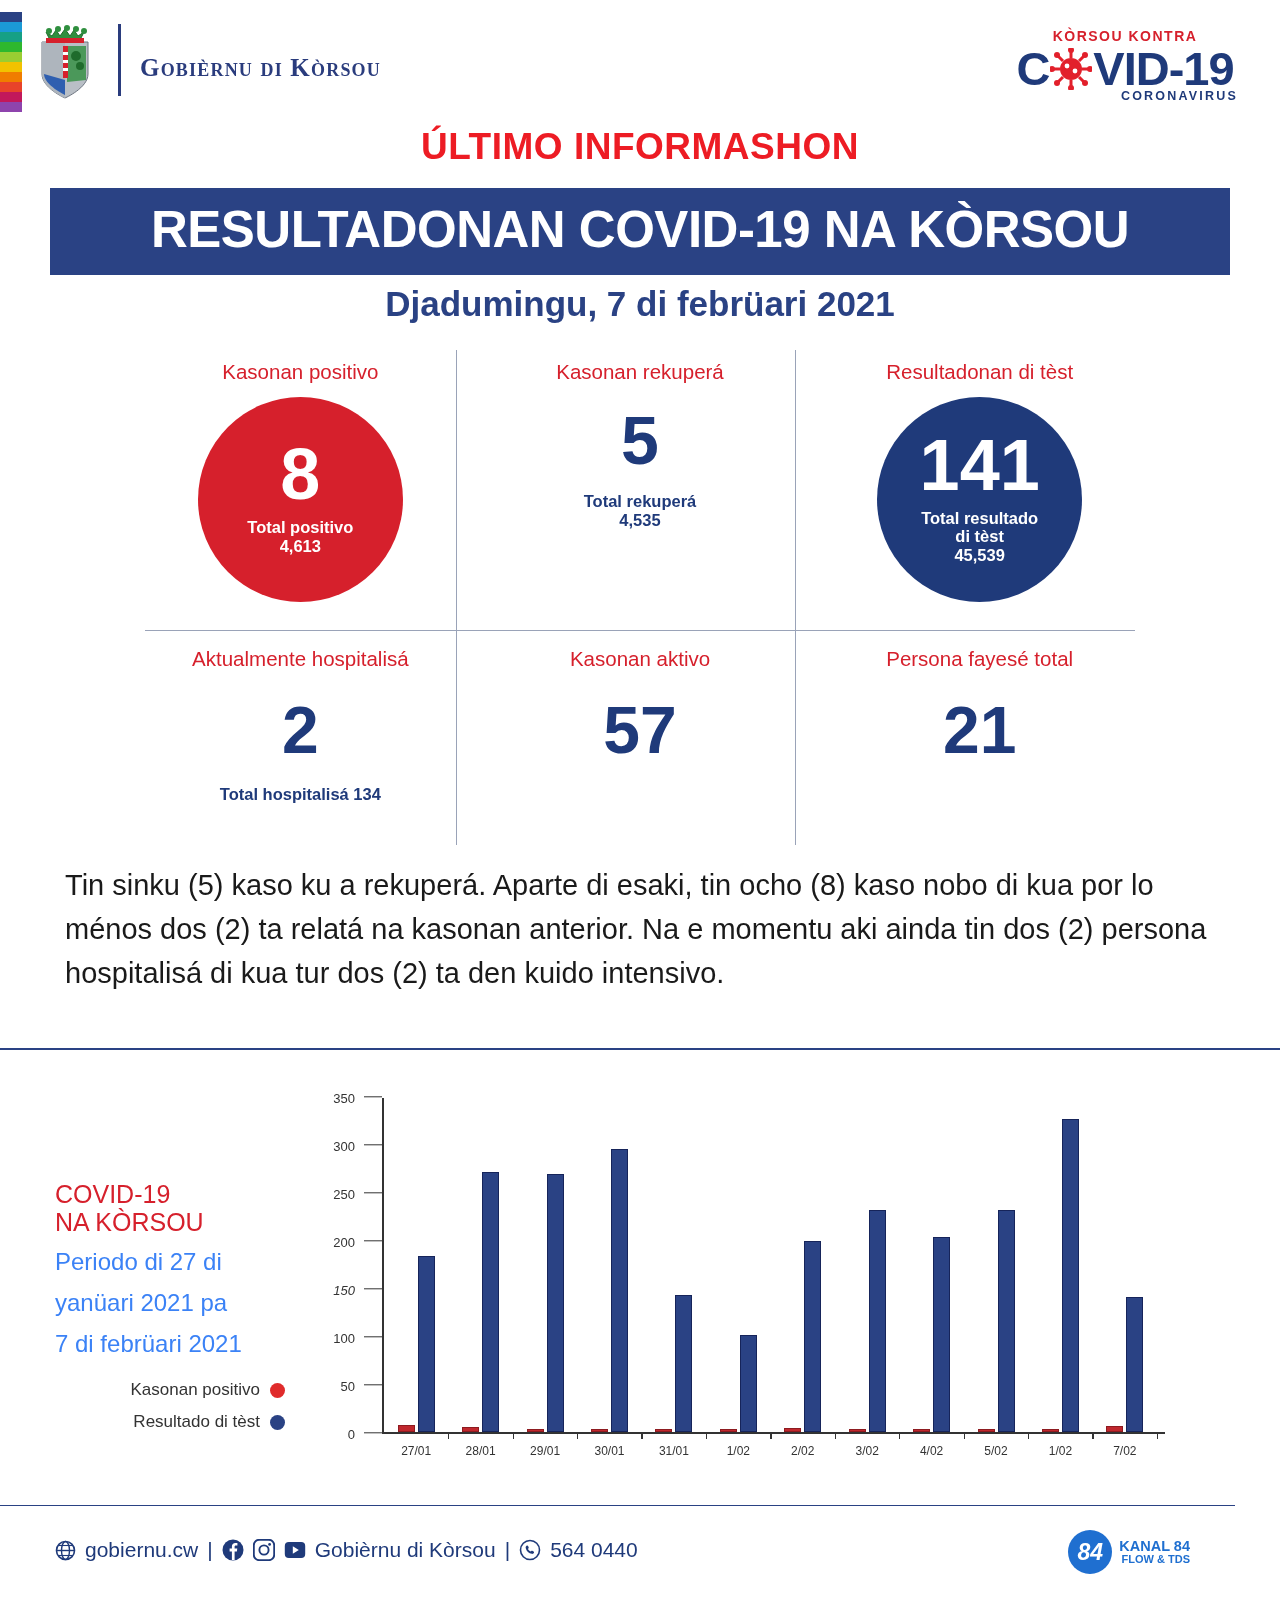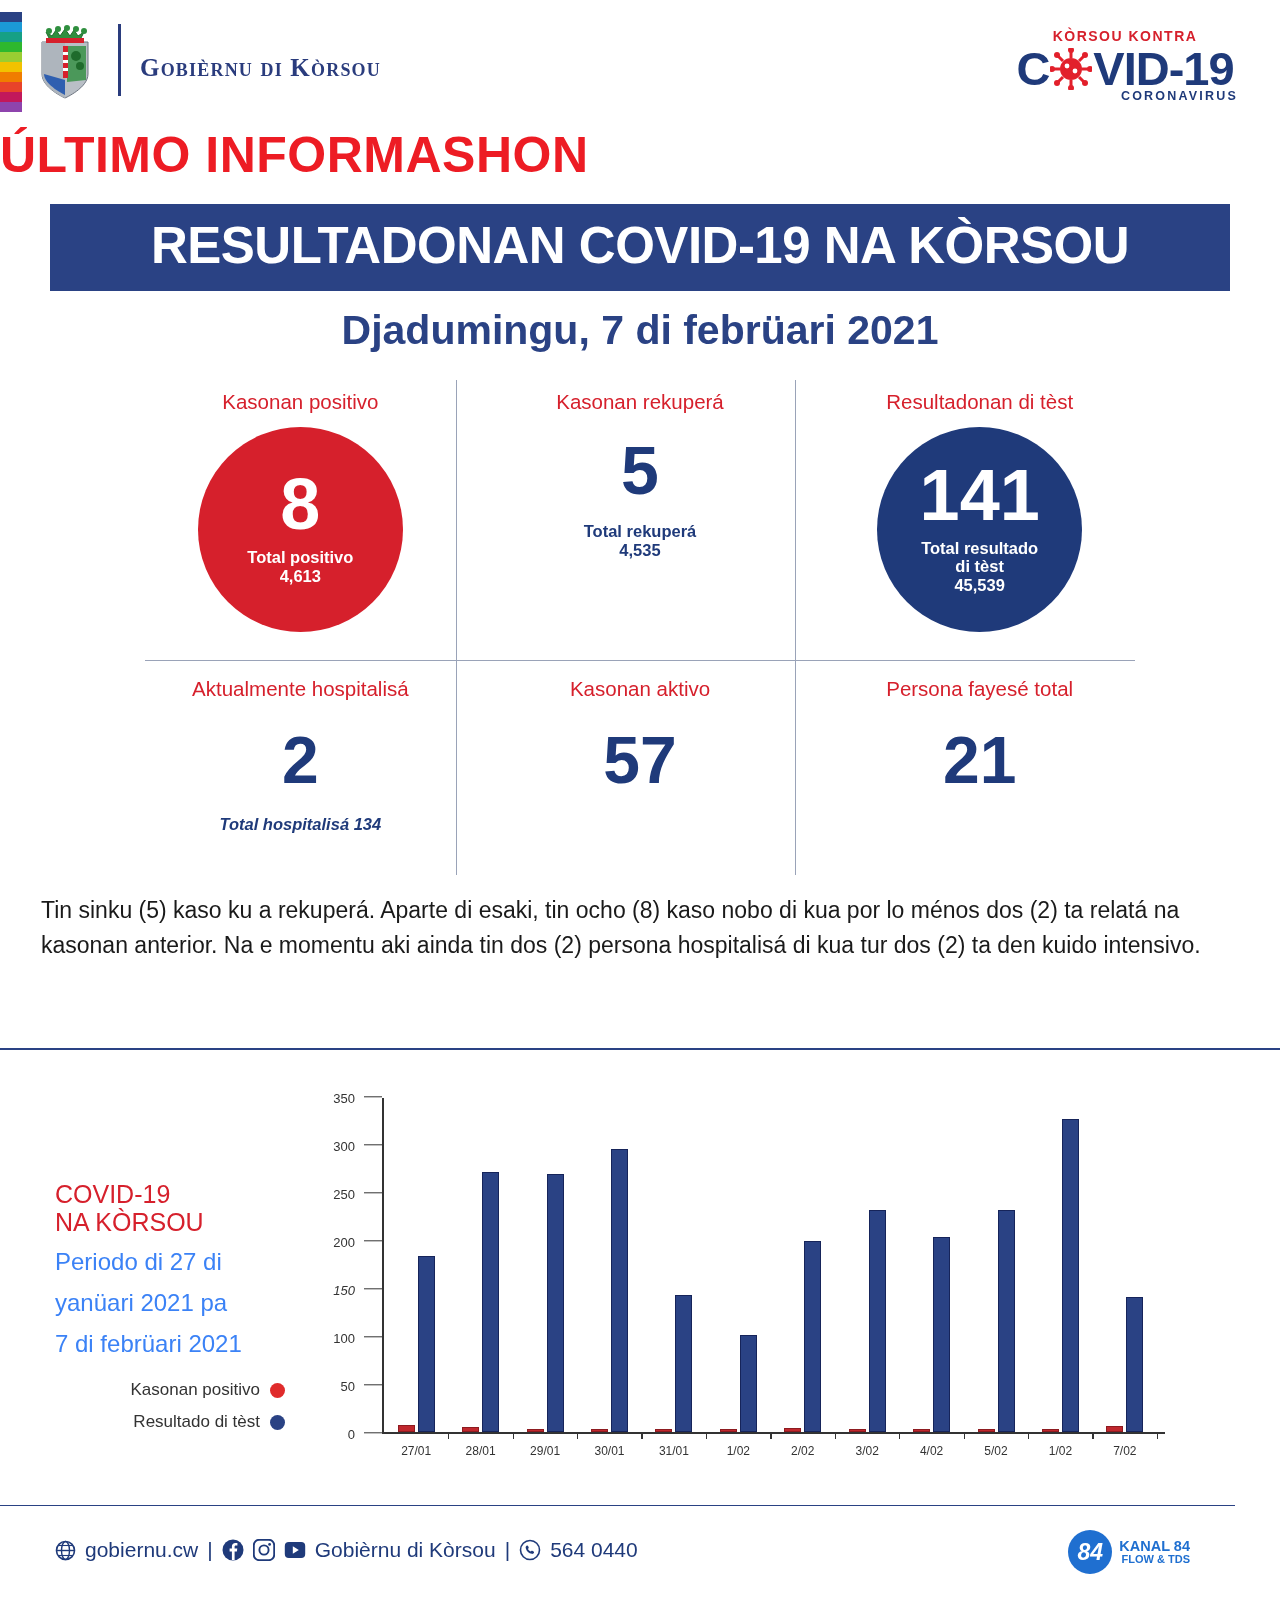--- a/index.html
+++ b/index.html
@@ -25,27 +25,27 @@
     font-variant:small-caps; font-weight:bold;
     font-size:25px; letter-spacing:1.2px; color:#2a3c7d;
   }
   .covid-logo { position:absolute; right:40px; top:28px; width:230px; text-align:center; }
   .covid-logo .kontra { color:#d6202c; font-weight:bold; font-size:14px; letter-spacing:1.5px; }
   .covid-logo .cv { display:flex; align-items:center; justify-content:center; gap:1px; margin-top:1px; }
   .covid-logo .cv span { font-size:47px; font-weight:bold; color:#1f3a7a; letter-spacing:-1px; line-height:1; }
   .covid-logo .corona { color:#1f3a7a; font-weight:bold; font-size:12.5px; letter-spacing:2.2px; text-align:right; margin-top:-3px; padding-right:2px; }
 
   
-  .ultimo { color:#ed1c24; font-size:50px; font-weight:bold; letter-spacing:0.5px; margin-top:6px; }
+  .ultimo { text-align:center; color:#ed1c24; font-size:37px; font-weight:bold; letter-spacing:0.5px; margin-top:6px; }
   .banner {
     margin:20px 50px 0 50px; background:#2a4284; color:#fff;
     text-align:center; font-size:51px; font-weight:bold;
     padding:12px 0 16px 0; letter-spacing:-0.5px;
   }
-  .datesub { text-align:center; color:#2a4284; font-size:41px; font-weight:bold; margin-top:16px; }
+  .datesub { text-align:center; color:#2a4284; font-size:35px; font-weight:bold; margin-top:9px; }
 
   
   .stats { margin:26px 145px 0 145px; }
   .srow { display:flex; }
   .scell { flex:1; text-align:center; position:relative; padding-top:10px; }
   .scell.sep { border-left:1.5px solid #9aa3b8;padding-left:28px; }
   .srow2 .scell { border-top:1.5px solid #9aa3b8; padding-top:16px; height:215px; }
   .slabel { color:#d6202c; font-size:20.5px; }
   .srow1 .scell { height:280px; }
   .circle {
@@ -54,25 +54,25 @@
     display:flex; flex-direction:column; align-items:center; justify-content:center;
   }
   .circle.red { background:#d6202c; }
   .circle.blue { background:#1f3a7a; }
   .circle .big { font-size:72px; font-weight:bold; line-height:0.95; margin-top:-4px; }
   .circle .sub { font-size:16.5px; font-weight:bold; line-height:1.12; margin-top:10px; text-align:center; }
   .plain { padding-top:22px; }
   .plain .big { font-size:68px; font-weight:bold; color:#1f3a7a; line-height:1; }
   .plain .sub { font-size:16.5px; font-weight:bold; color:#1f3a7a; margin-top:18px; line-height:1.15; }
   .srow2 .big2 { font-size:66px; font-weight:bold; color:#1f3a7a; margin-top:26px; line-height:1; }
-  .srow2 .sub2 { font-size:16.5px; font-weight:bold; color:#1f3a7a; margin-top:22px;font-style:italic; }
+  .srow2 .sub2 { font-size:16.5px; font-weight:bold; color:#1f3a7a; margin-top:22px; }
 
   
   .para {
-    margin:18px 55px 0 41px; font-size:23px; line-height:1.52; color:#1a1a1a;
+    margin:18px 55px 0 65px; font-size:29px; line-height:1.52; color:#1a1a1a;
   }
 
   
   .chart-sec { position:absolute; left:0; top:1048px; width:1280px; height:455px; border-top:2px solid #2a4284; }
   .chart-left { position:absolute; left:55px; top:130px; width:260px; }
   .cl-title { color:#d6202c; font-size:25px; font-weight:normal; line-height:1.12; }
   .cl-sub { color:#3b82f6; font-size:24px; line-height:1.2; margin-top:12px; }
   .legend { position:absolute; left:55px; top:330px; width:230px; }
   .legend-row { display:flex; align-items:center; justify-content:flex-end; gap:10px; margin-bottom:12px; }
   .legend-row span.lbl { font-size:17px; color:#333; }

